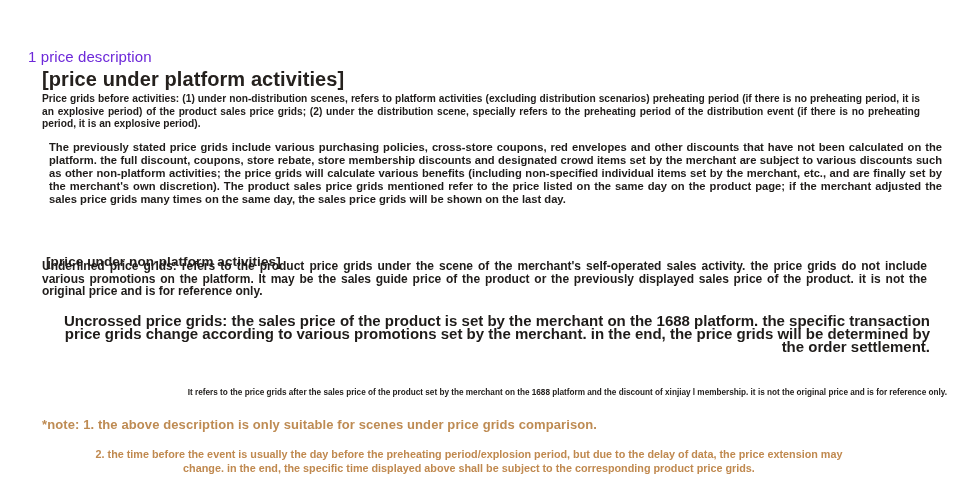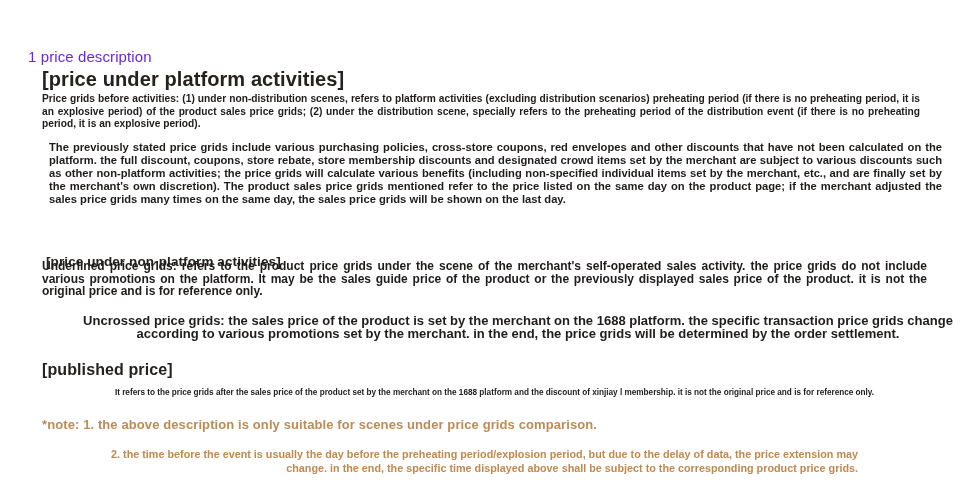--- a/index.html
+++ b/index.html
@@ -73,52 +73,51 @@
     left: 42px;
     top: 260px;
     width: 885px;
     font-size: 12px;
     line-height: 12.7px;
   }
   .para-4 {
     left: 42px;
     top: 314px;
     width: 888px;
-    font-size: 13px;
+    font-size: 15px;
     line-height: 13px;
-    text-align: center;
-    margin-left: 32px;
+    text-align: right;
   }
   .para-5 {
     left: 42px;
     top: 388px;
     width: 905px;
     font-size: 8.2px;
     line-height: 10px;
-    text-align: center;
+    text-align: right;
   }
   .note-primary {
     position: absolute;
     left: 42px;
     top: 417px;
     font-size: 13px;
     font-weight: 700;
     color: #be8b53;
     letter-spacing: 0.1px;
   }
   .note-secondary {
     position: absolute;
     left: 80px;
     top: 448px;
     width: 778px;
     font-size: 10.8px;
     line-height: 13.5px;
     font-weight: 700;
     color: #c0894f;
-    text-align: right;
+    text-align: center;
   }
 </style>
 </head>
 <body>
 
 <div class="page">
 
   <div class="doc-title">1 price description</div>
 
   <div class="section-heading heading-platform">[price under platform activities]</div>
@@ -126,21 +125,20 @@
   <div class="body-para para-1">Price grids before activities: (1) under non-distribution scenes, refers to platform activities (excluding distribution scenarios) preheating period (if there is no preheating period, it is an explosive period) of the product sales price grids; (2) under the distribution scene, specially refers to the preheating period of the distribution event (if there is no preheating period, it is an explosive period).</div>
 
   <div class="body-para para-2">The previously stated price grids include various purchasing policies, cross-store coupons, red envelopes and other discounts that have not been calculated on the platform. the full discount, coupons, store rebate, store membership discounts and designated crowd items set by the merchant are subject to various discounts such as other non-platform activities; the price grids will calculate various benefits (including non-specified individual items set by the merchant, etc., and are finally set by the merchant's own discretion). The product sales price grids mentioned refer to the price listed on the same day on the product page; if the merchant adjusted the sales price grids many times on the same day, the sales price grids will be shown on the last day.</div>
 
   <div class="section-heading heading-nonplatform">[price under non-platform activities]</div>
 
   <div class="body-para para-3">Underlined price grids: refers to the product price grids under the scene of the merchant's self-operated sales activity. the price grids do not include various promotions on the platform. It may be the sales guide price of the product or the previously displayed sales price of the product. it is not the original price and is for reference only.</div>
 
   <div class="body-para para-4">Uncrossed price grids: the sales price of the product is set by the merchant on the 1688 platform. the specific transaction price grids change according to various promotions set by the merchant. in the end, the price grids will be determined by the order settlement.</div>
 
-  <div class="section-heading heading-published">[published price]</div>
 
   <div class="body-para para-5">It refers to the price grids after the sales price of the product set by the merchant on the 1688 platform and the discount of xinjiay l membership. it is not the original price and is for reference only.</div>
 
   <div class="note-primary">*note: 1. the above description is only suitable for scenes under price grids comparison.</div>
 
   <div class="note-secondary">2. the time before the event is usually the day before the preheating period/explosion period, but due to the delay of data, the price extension may change. in the end, the specific time displayed above shall be subject to the corresponding product price grids.</div>
 
 </div>
 
 </body></html>

